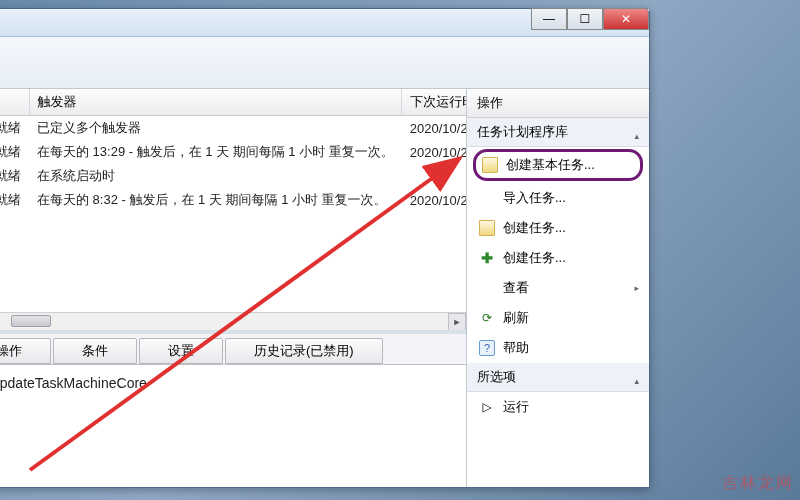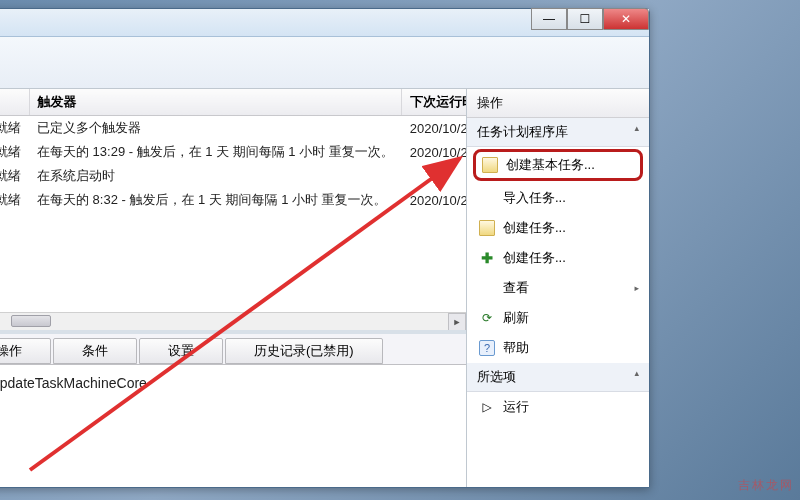--- a/index.html
+++ b/index.html
@@ -70,21 +70,21 @@
     }
     .task-table {
       flex: 0 0 auto;
       overflow: hidden;
       border-bottom: 4px solid #d8e0e8;
     }
     table { width: 100%; border-collapse: collapse; }
     th {
       text-align: left;
       padding: 4px 8px;
-      font-weight: bold;
+      font-weight: normal;
       background: linear-gradient(to bottom, #fcfcfc, #ececf0);
       border-right: 1px solid #d8d8dc;
       border-bottom: 1px solid #c8c8cc;
       font-size: 13px;
       white-space: nowrap;
     }
     td {
       padding: 3px 8px;
       white-space: nowrap;
       overflow: hidden;
@@ -156,37 +156,37 @@
       border-bottom: 1px solid #d0d0d4;
       font-size: 13px;
     }
     .group-header {
       padding: 5px 10px;
       background: #eef2f8;
       border-bottom: 1px solid #d8dce4;
       font-size: 13px;
       display: flex;
       justify-content: space-between;
-      align-items: flex-start;
+      align-items: flex-end;
     }
     .group-header .tri {
       font-size: 9px;
       color: #666;
     }
     .action-item {
       padding: 6px 10px 6px 12px;
       display: flex;
       align-items: center;
       gap: 8px;
       cursor: pointer;
       font-size: 13px;
     }
     .action-item.highlighted {
-      border: 3px solid #b91c1c;
-      border-radius: 8px;
+      border: 3px solid #701a75;
+      border-radius: 14px;
       margin: 2px 6px;
       padding: 4px 6px;
     }
     .aicon {
       width: 16px;
       height: 16px;
       display: inline-flex;
       align-items: center;
       justify-content: center;
       font-size: 12px;
@@ -199,21 +199,21 @@
     .submenu-arrow { margin-left: auto; font-size: 9px; color: #666; }
     .annotation-arrow {
       position: absolute;
       pointer-events: none;
     }
     .watermark {
       position: absolute;
       right: 6px;
       bottom: 6px;
       color: rgba(220, 60, 60, 0.55);
-      font-size: 12px;
+      font-size: 16px;
       font-weight: 500;
       letter-spacing: 2px;
     }
   </style>
 </head>
 <body>
 
 <div class="window">
 
   <div class="titlebar">

